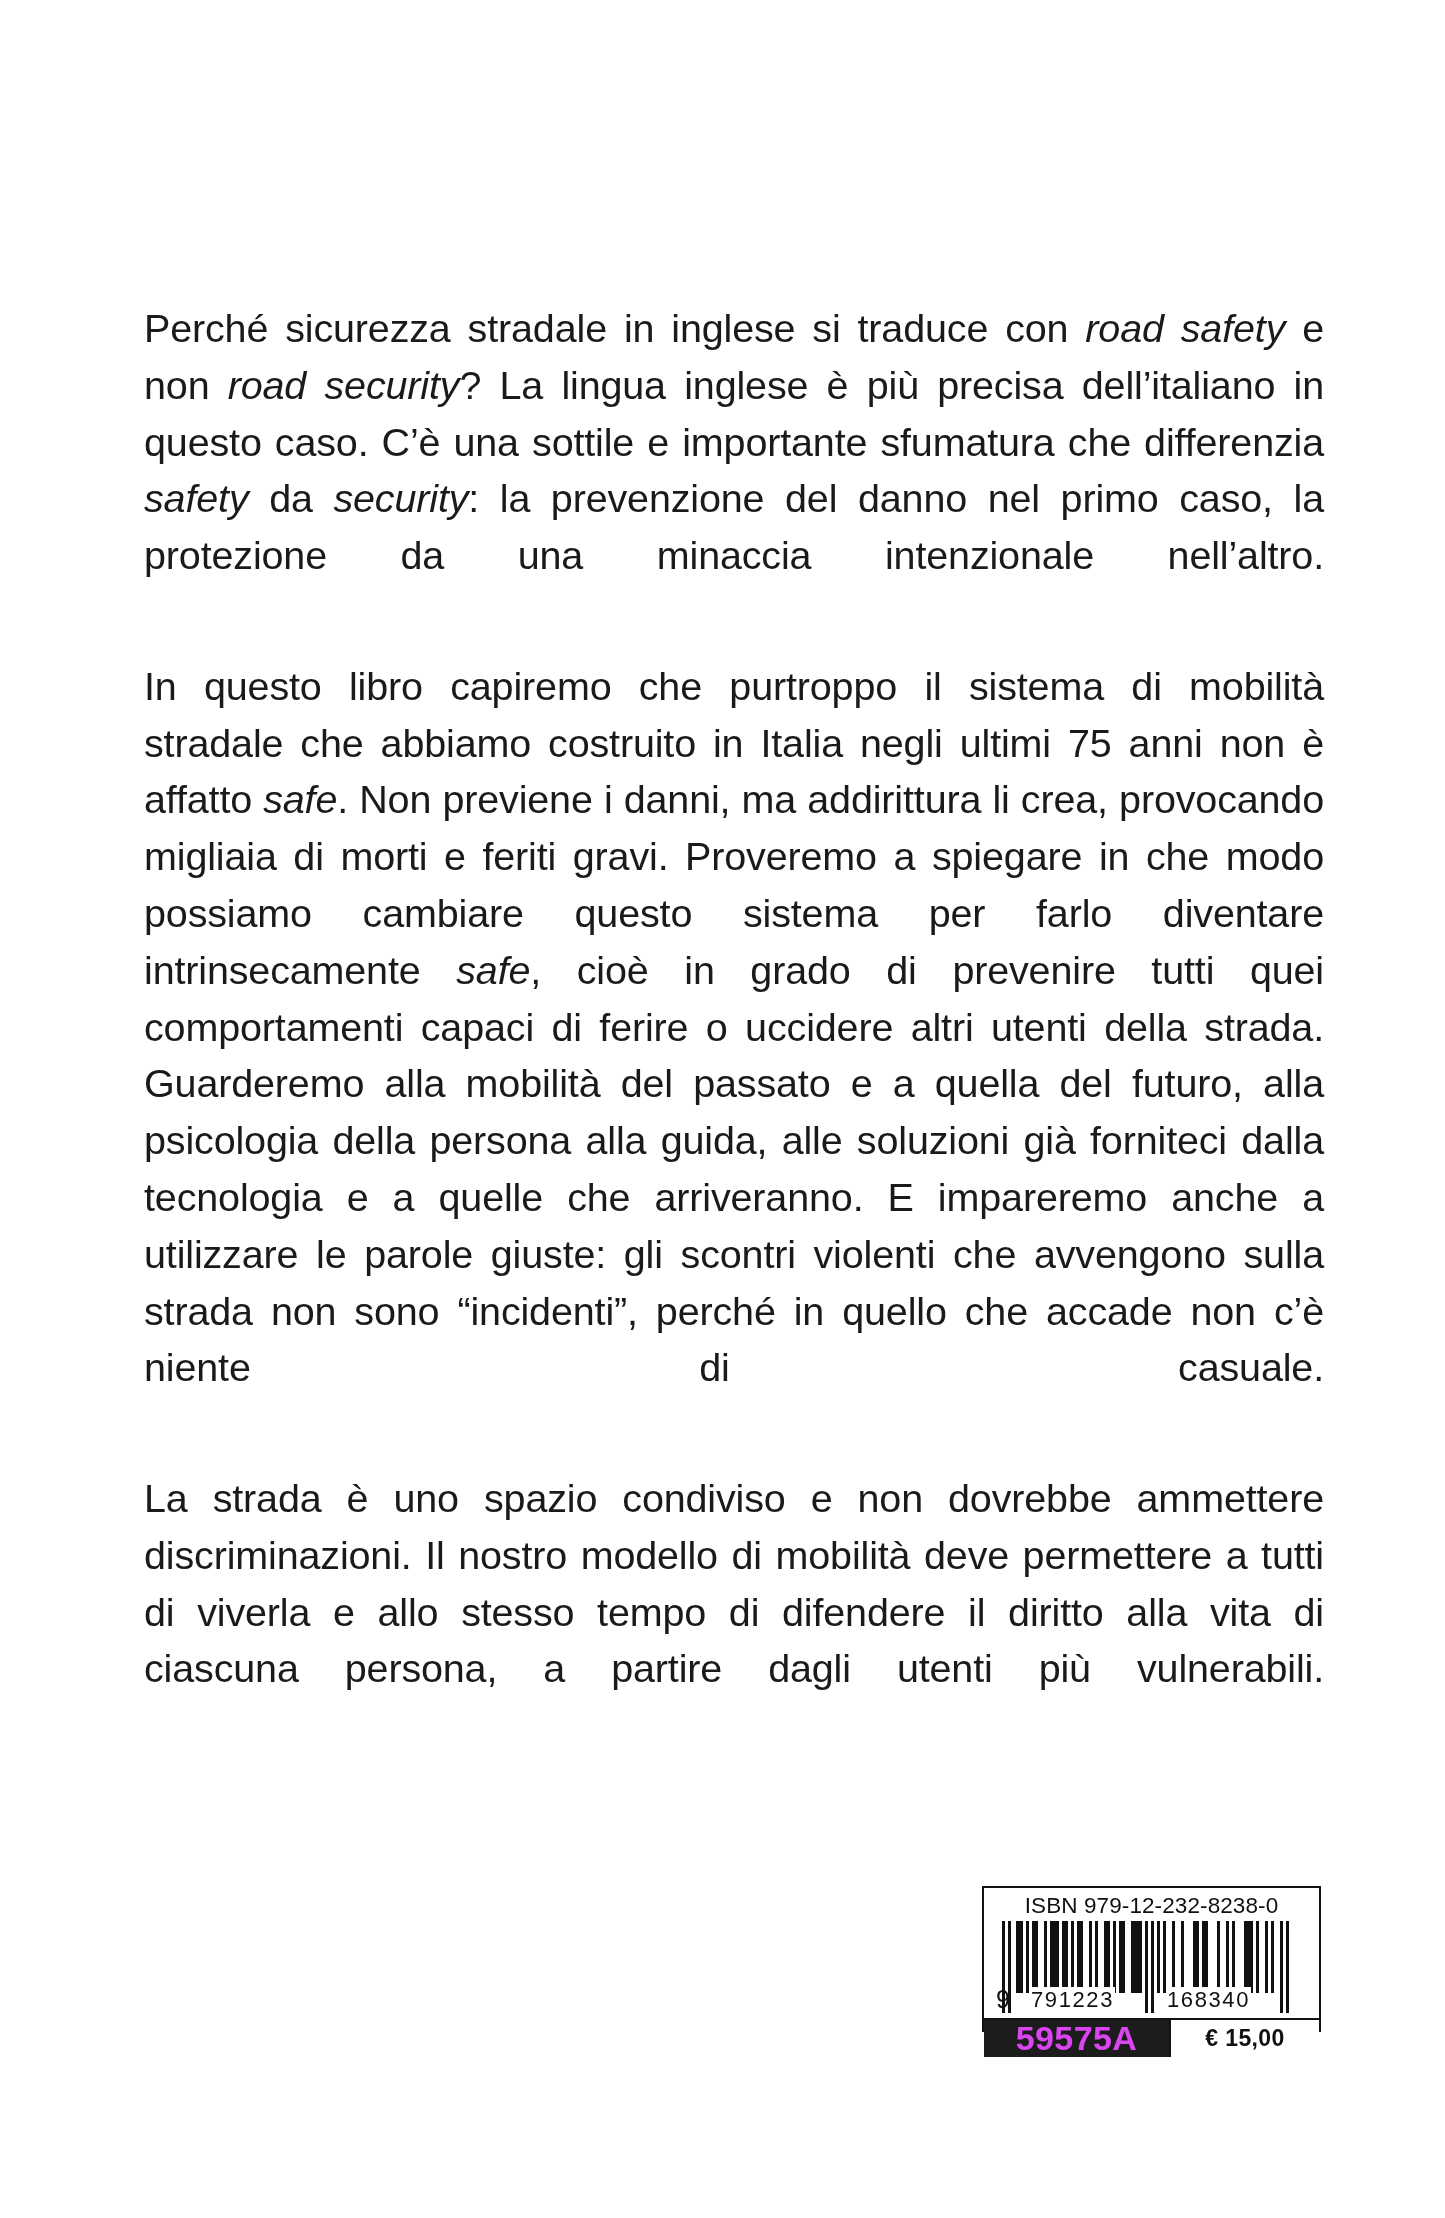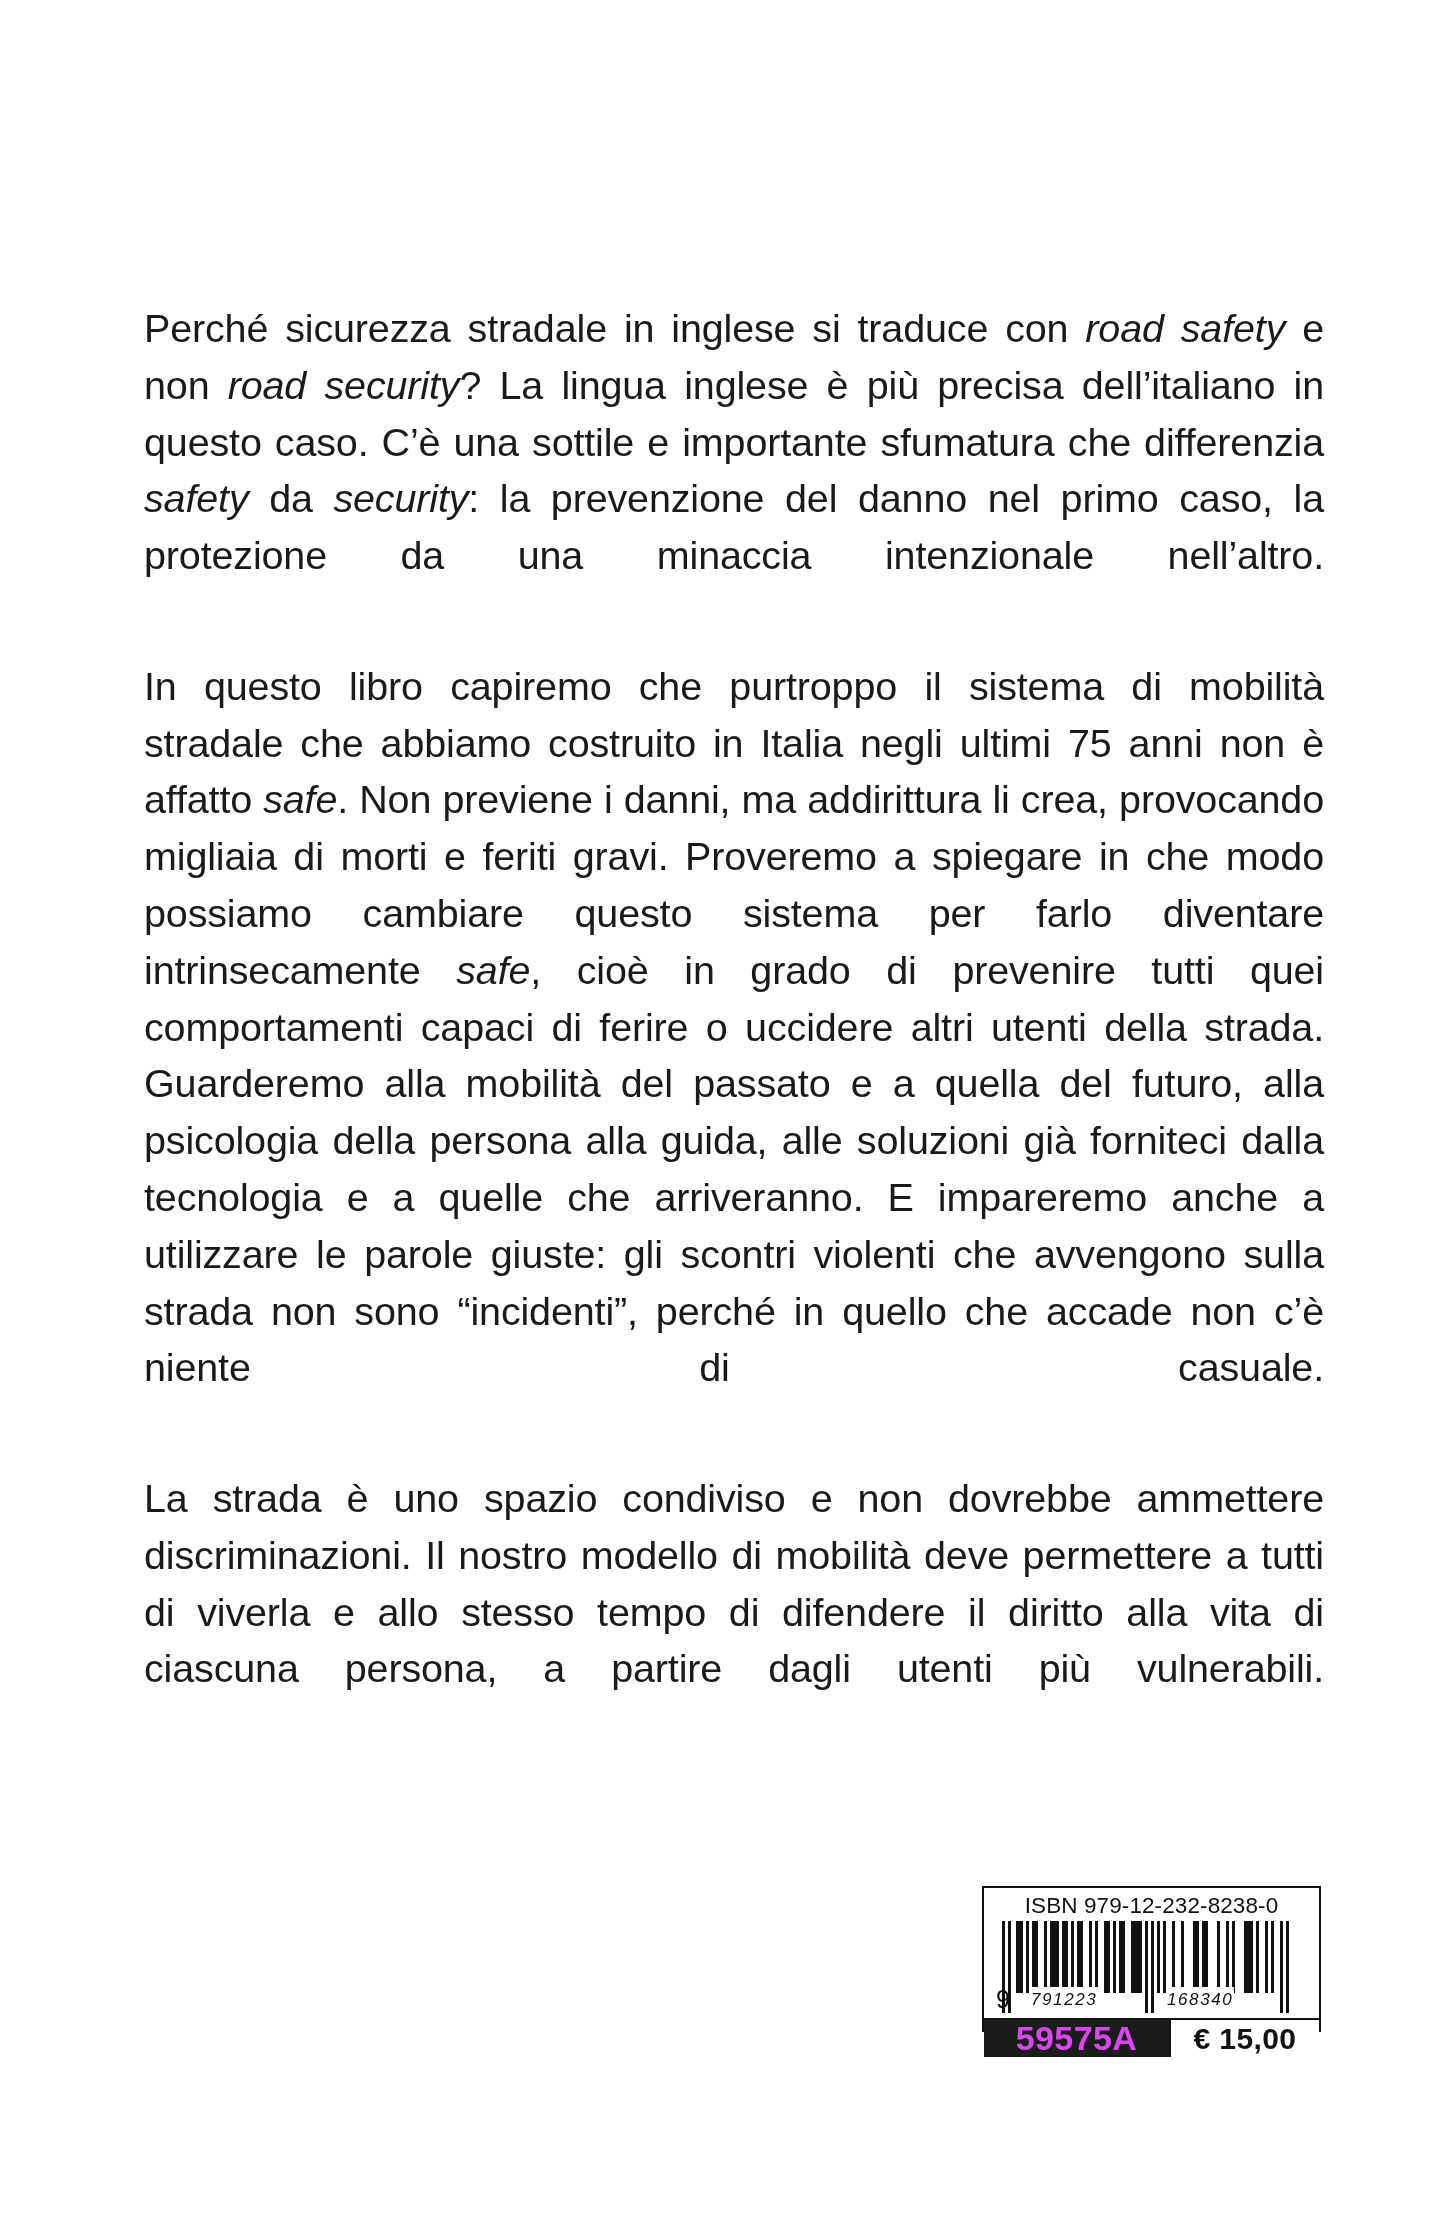--- a/index.html
+++ b/index.html
@@ -105,28 +105,27 @@
     font-family: "Liberation Sans", sans-serif;
     font-size: 25px;
     font-weight: 500;
     color: #111111;
     line-height: 25px;
   }
   .digit-grp {
     position: absolute;
     bottom: 0;
     font-family: "Liberation Sans", sans-serif;
-    font-size: 17px;
+    font-size: 22px;
     font-weight: 500;
     color: #111111;
     line-height: 25px;
     background: #ffffff;
     letter-spacing: 1.6px;
     padding: 0 1px;
-    font-style: italic;
   }
   .digit-grp.left  { left: 46px; }
   .digit-grp.right { left: 182px; }
 
   .barcode-lower {
     position: relative;
     display: flex;
     height: 39px;
     border-top: 2px solid #111111;
     box-sizing: border-box;
@@ -144,21 +143,21 @@
     letter-spacing: 0.4px;
   }
   .price-cell {
     flex: 1 1 auto;
     background: #ffffff;
     color: #111111;
     display: flex;
     align-items: center;
     justify-content: center;
     font-family: "Liberation Sans", sans-serif;
-    font-size: 30px;
+    font-size: 23px;
     font-weight: bold;
     letter-spacing: 0.4px;
     border-left: 2px solid #111111;
   }
 </style>
 </head>
 <body>
 
 <div class="page">
 

